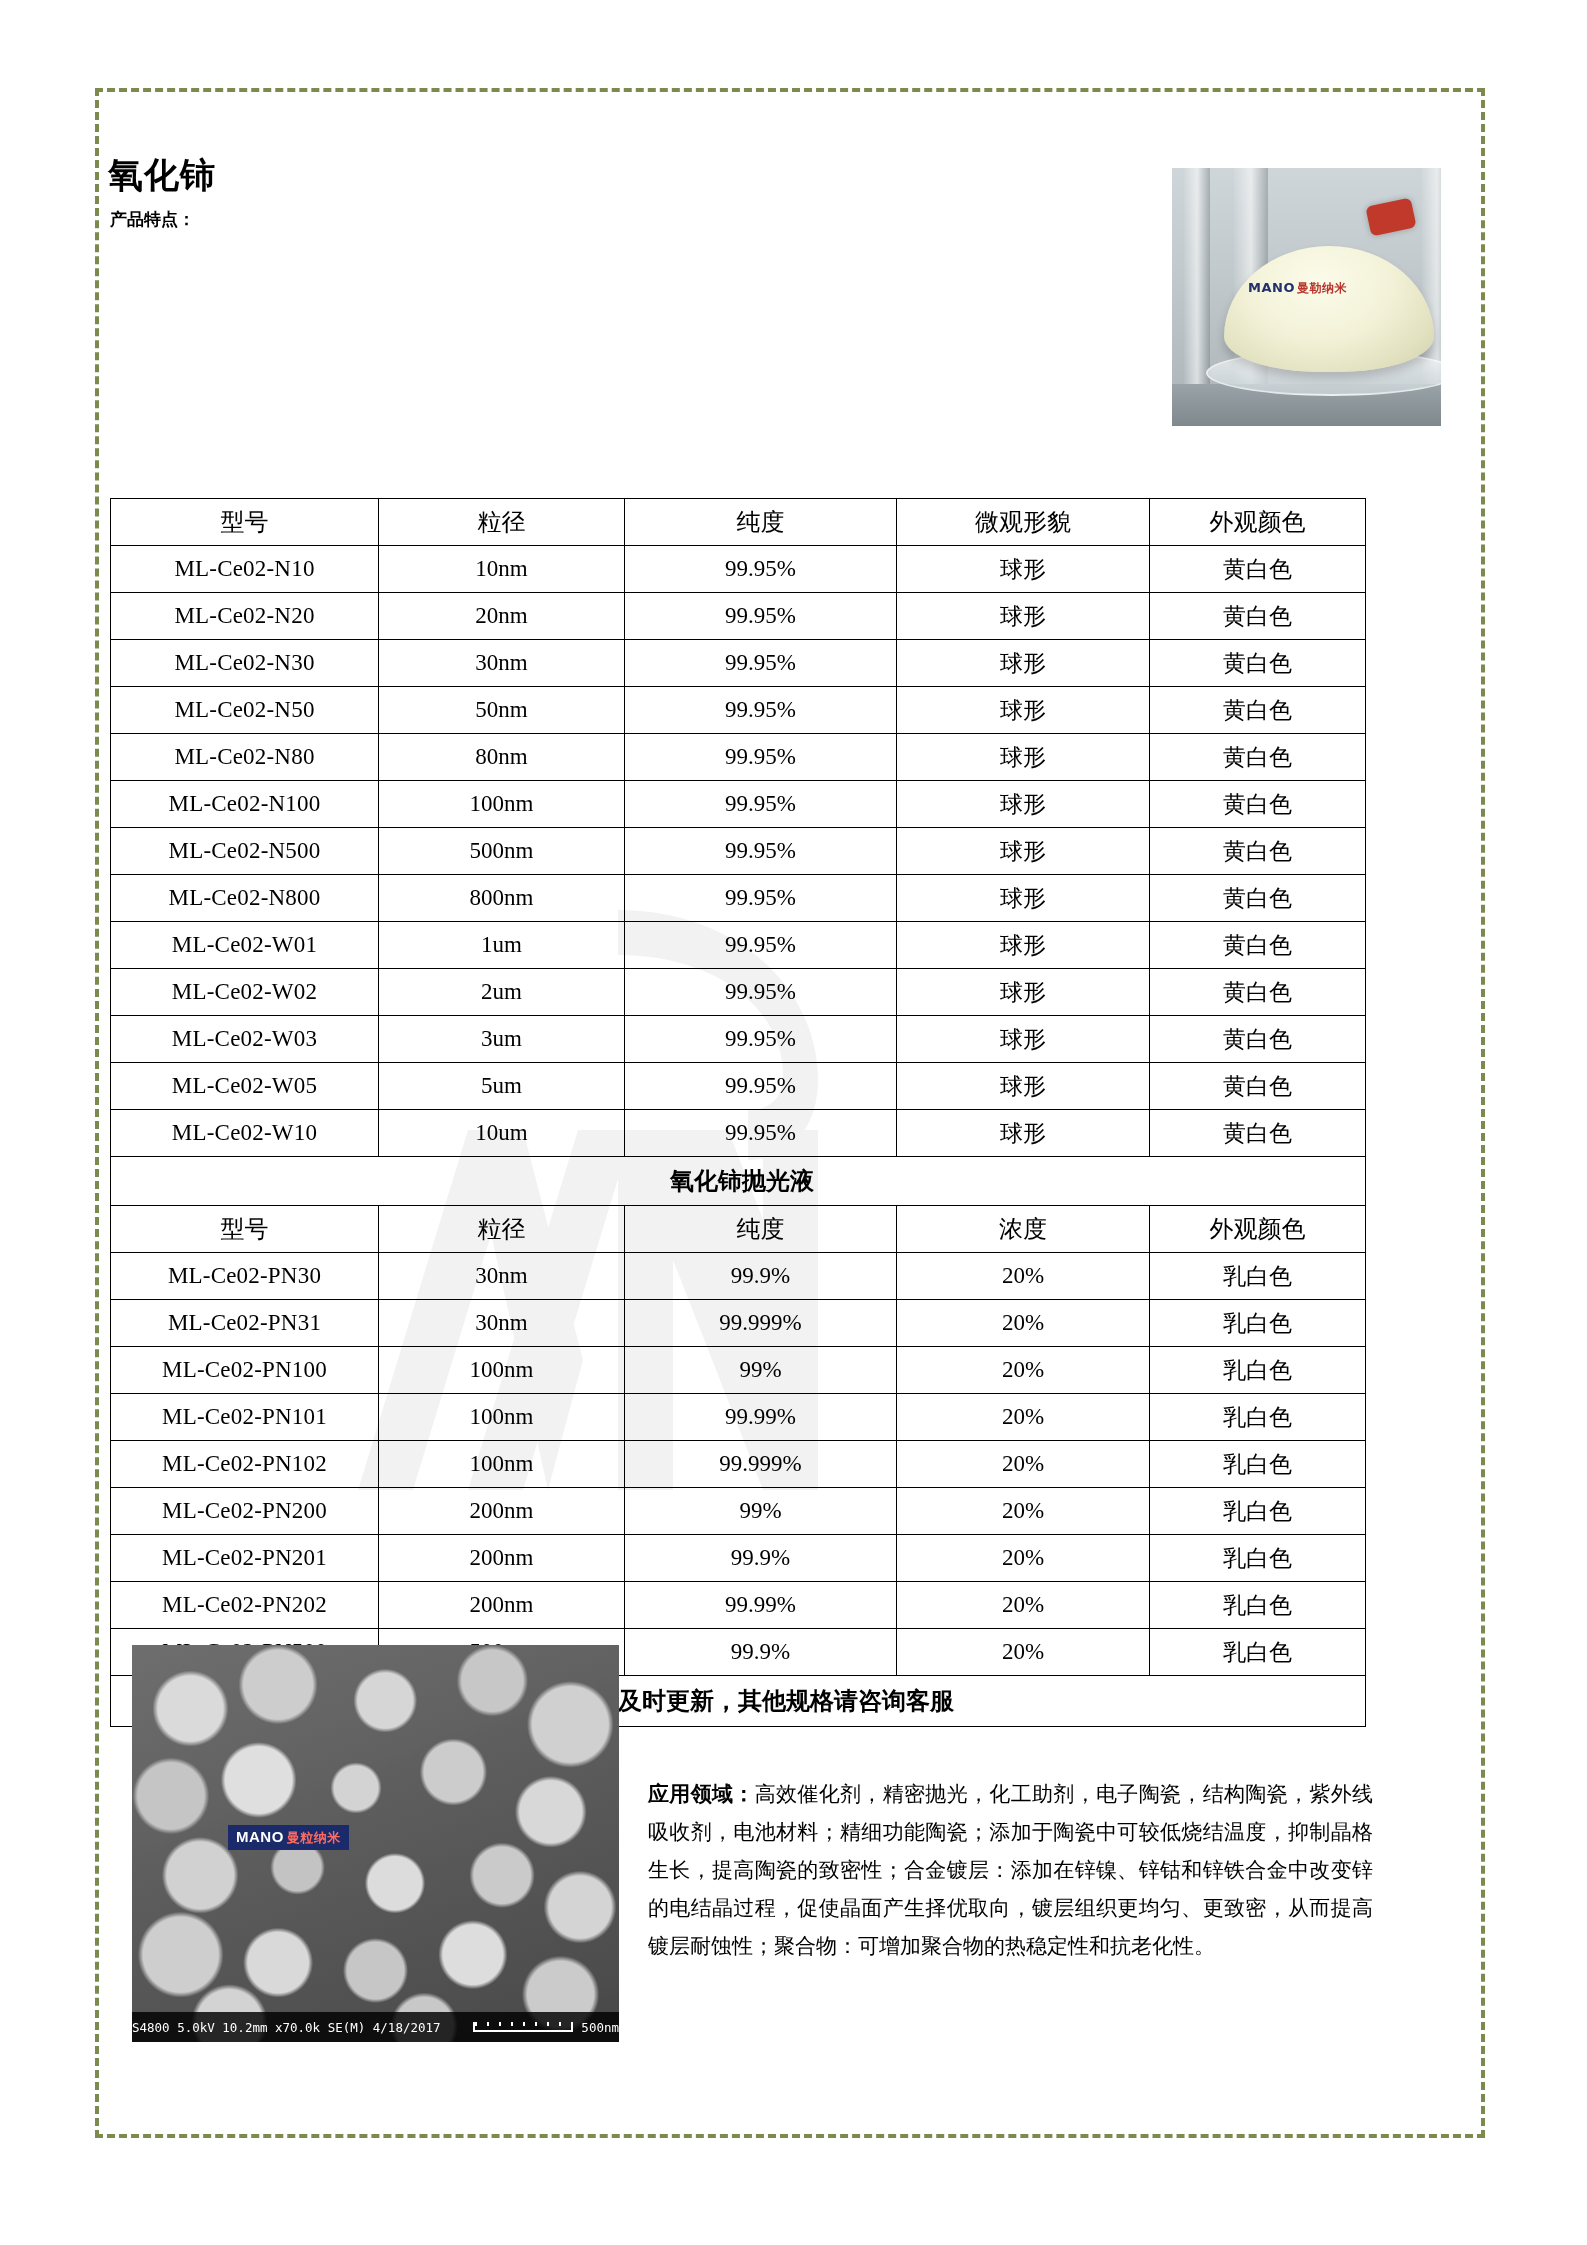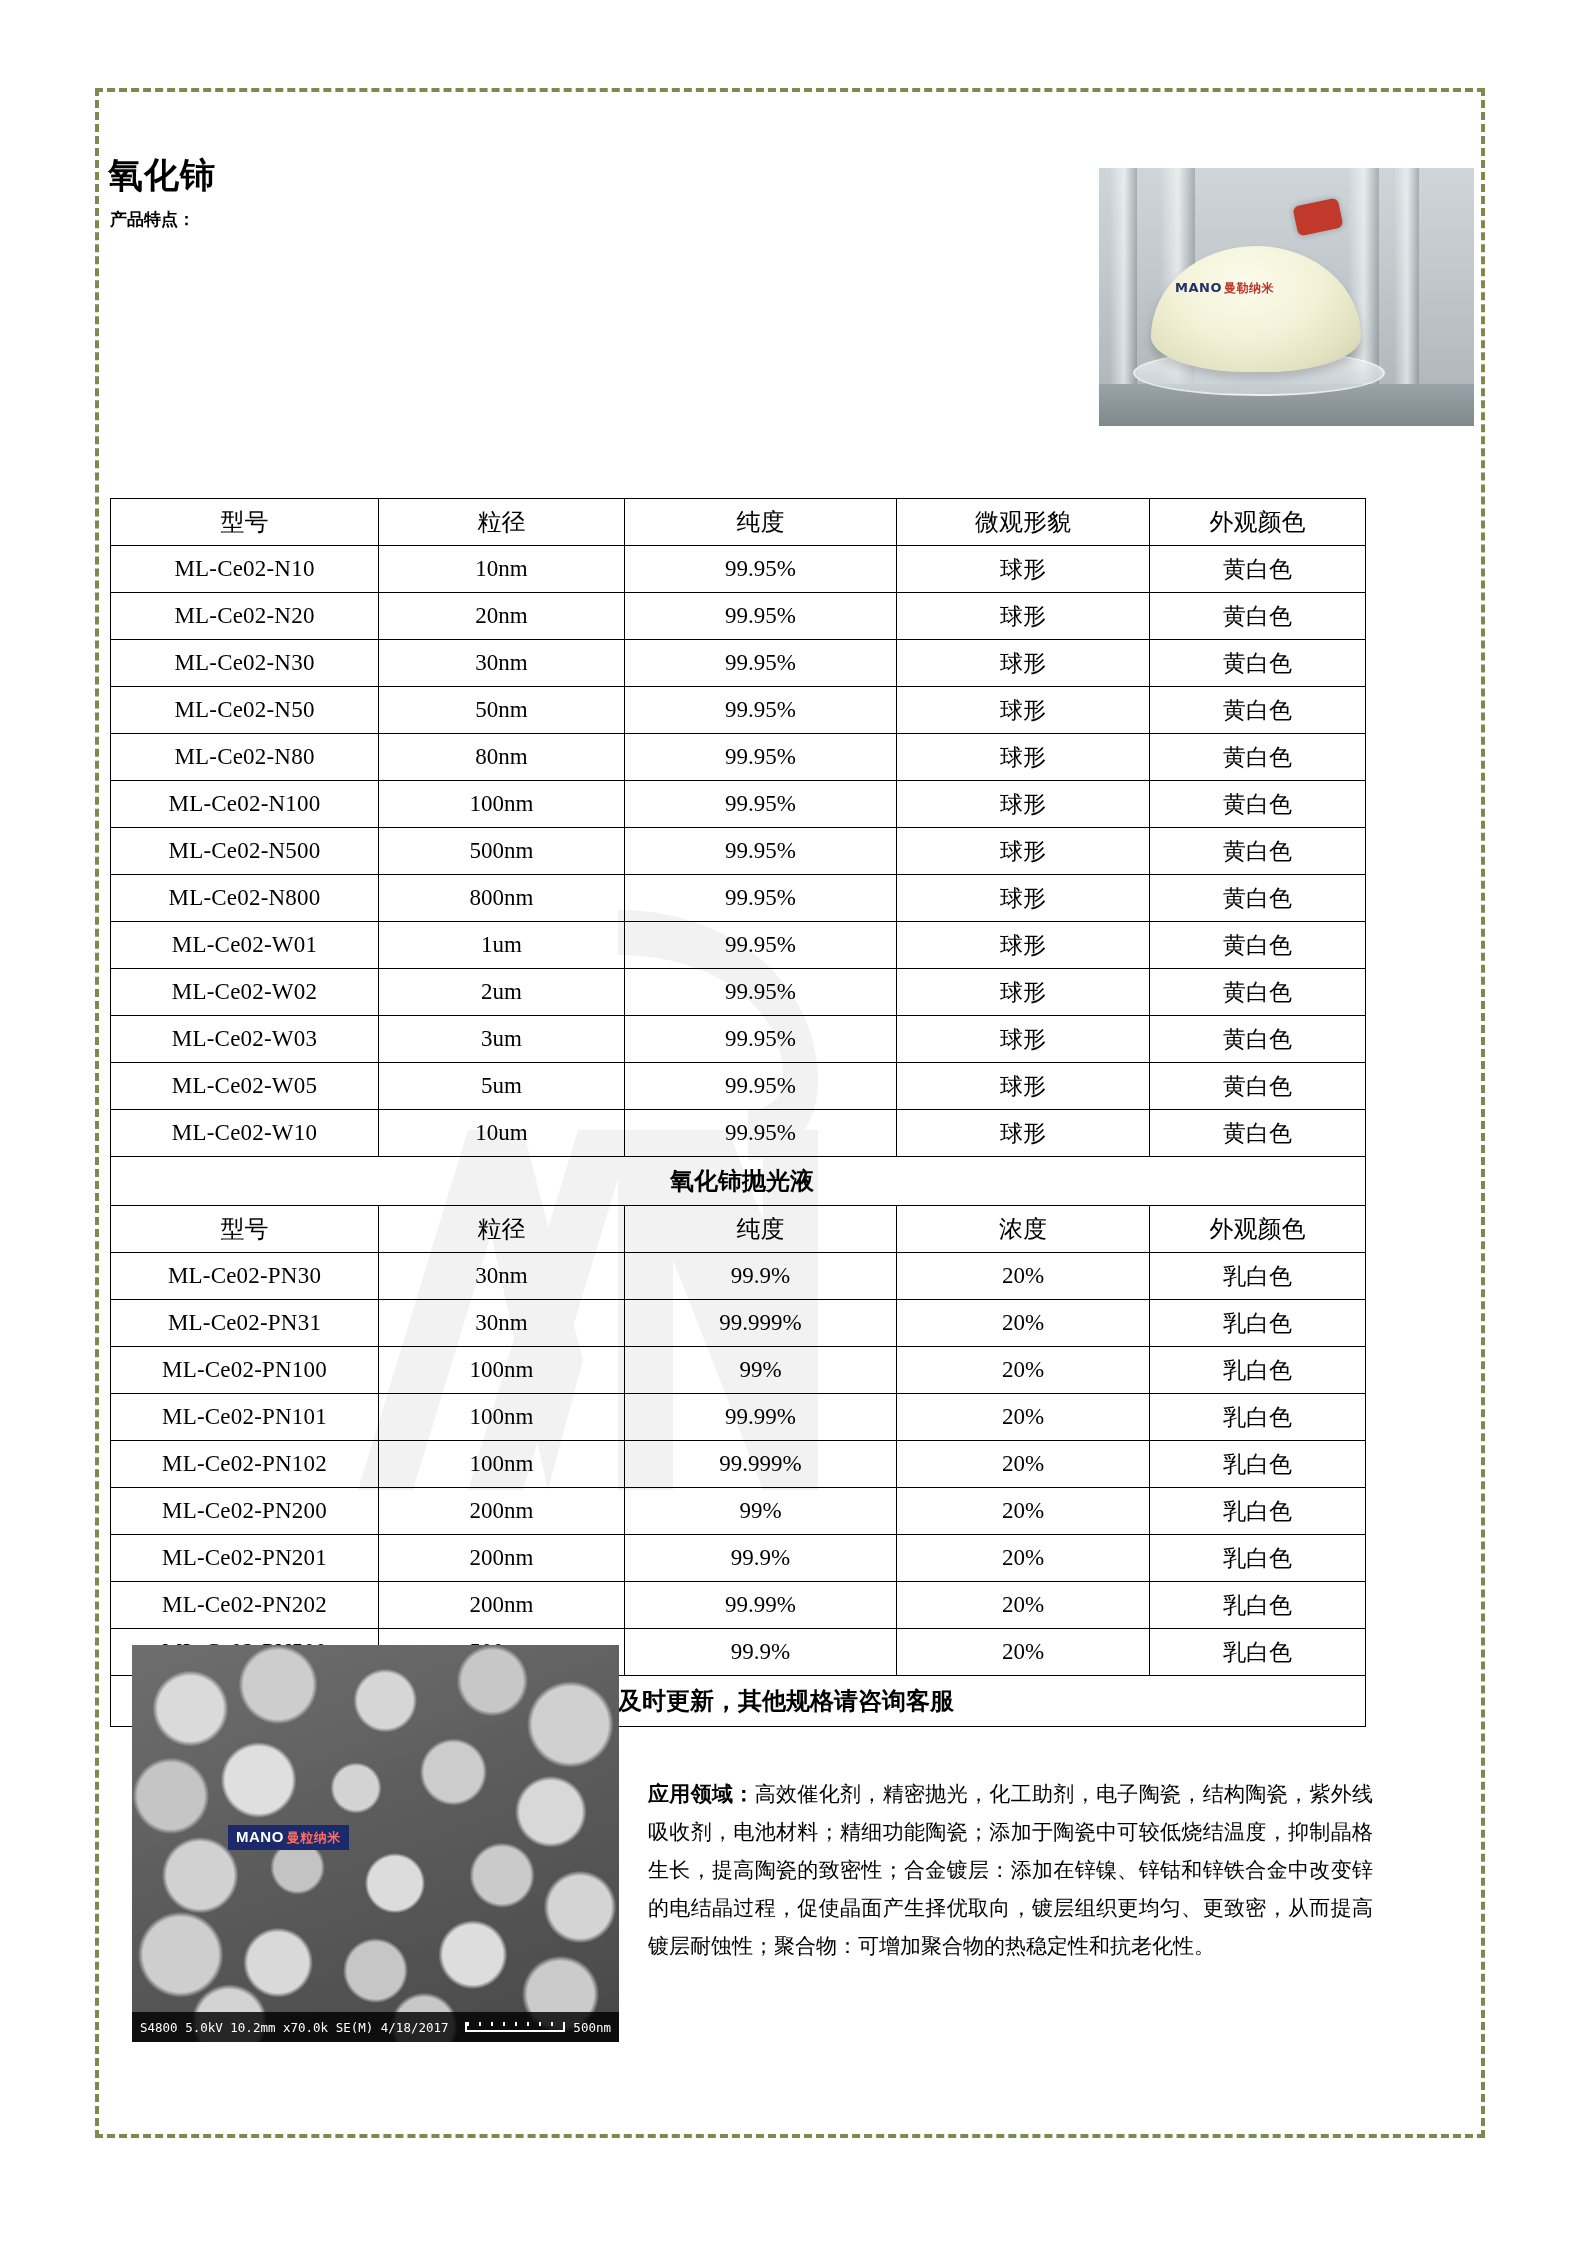--- a/index.html
+++ b/index.html
@@ -92,23 +92,23 @@
     color: #000;
     text-align: justify;
     text-justify: inter-ideograph;
     z-index: 3;
   }
   .intro .indent { padding-left: 48px; display: inline; }
 
   
   .photo-top {
     position: absolute;
-    left: 991px;
+    left: 1064px;
     top: 68px;
-    width: 375px;
+    width: 269px;
     height: 258px;
     overflow: hidden;
     z-index: 4;
     background: #b9c1c6;
   }
   .photo-top .lab-bg {
     position: absolute; inset: 0;
     background:
       linear-gradient(180deg, #cfd6d9 0%, #c2cacd 38%, #b6bec2 70%, #a9b2b6 100%);
   }
@@ -271,21 +271,21 @@
     position: absolute;
     left: 0; right: 0; bottom: 0;
     height: 30px;
     background: rgba(0,0,0,0.82);
     color: #ffffff;
     font-family: "DejaVu Sans Mono", "Liberation Mono", monospace;
     font-size: 12.5px;
     display: flex;
     align-items: center;
     justify-content: space-between;
-    padding: 0 8px;
+    padding: 0 0;
     box-sizing: border-box;
     z-index: 3;
   }
   .sem .scalebar-wrap { display:flex; align-items:center; gap:8px; }
   .sem .scalebar {
     display: block;
     width: 96px; height: 8px;
     border-left: 2px solid #fff;
     border-right: 2px solid #fff;
     border-bottom: 2px solid #fff;

